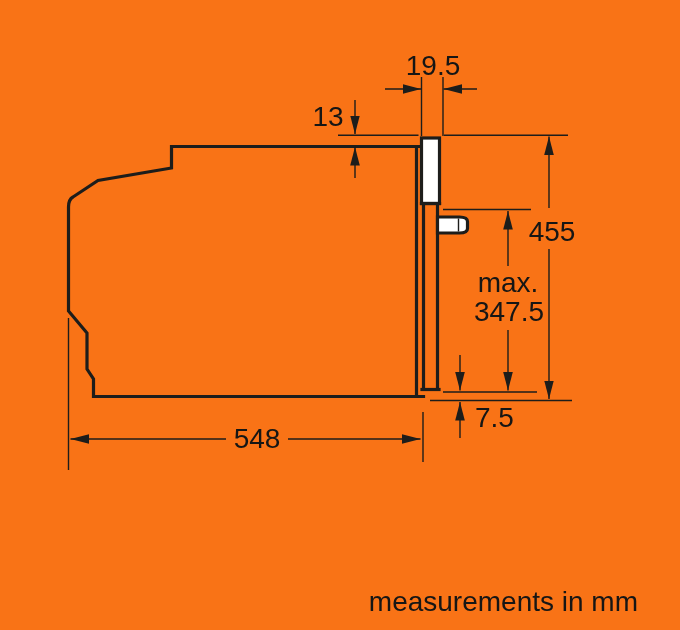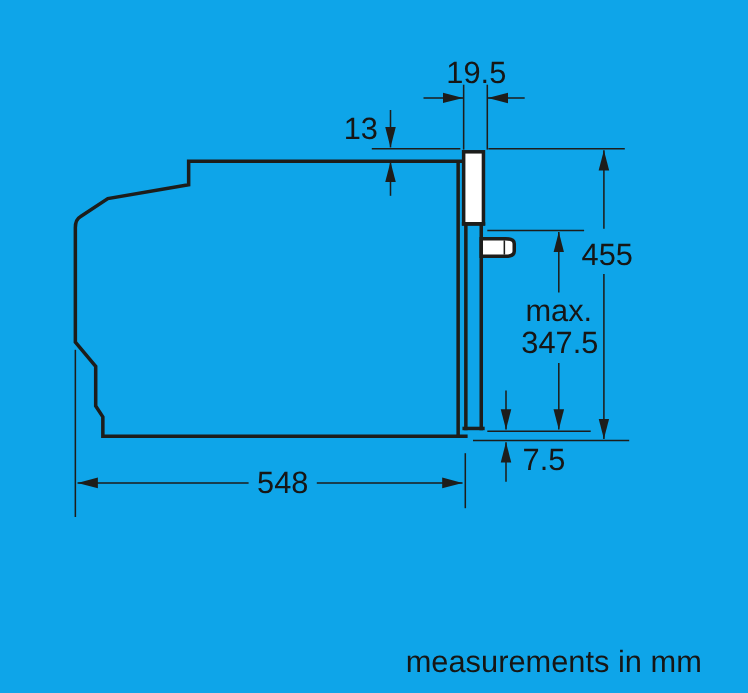--- a/index.html
+++ b/index.html
@@ -4,21 +4,21 @@
 <style>
   html, body {
     margin: 0;
     padding: 0;
     background: #ffffff;
   }
   .stage {
     position: relative;
     width: 680px;
     height: 630px;
-    background: #0ea5e9;
+    background: #f97316;
     overflow: hidden;
     font-family: "Liberation Sans", sans-serif;
   }
   svg { display: block; }
   .outline {
     fill: none;
     stroke: #1d1d1b;
     stroke-width: 3.2;
     stroke-linejoin: miter;
     stroke-linecap: square;

